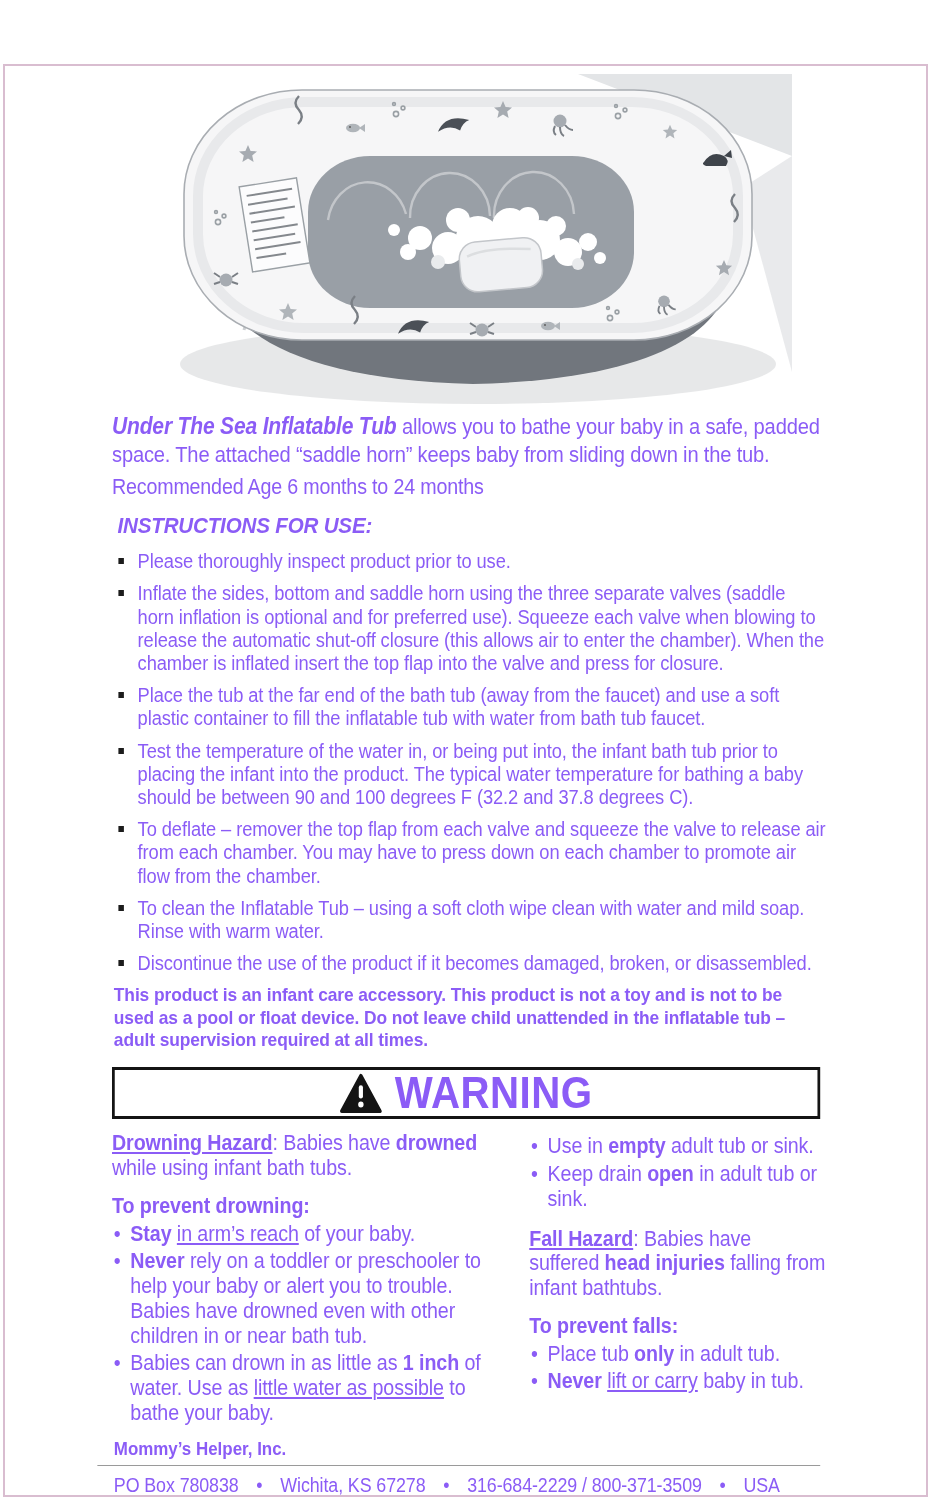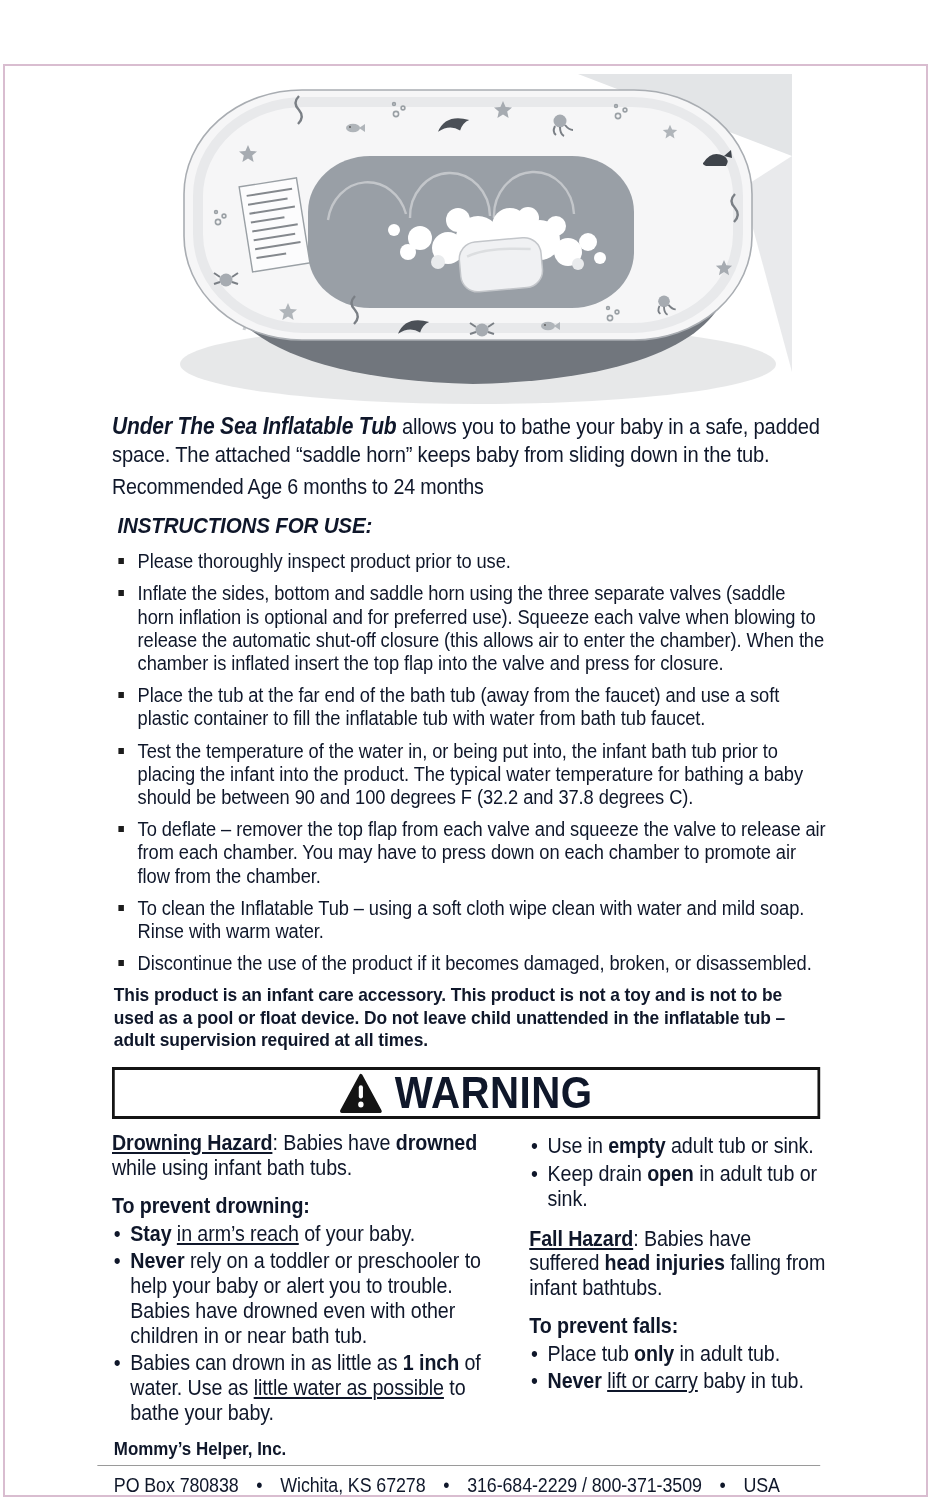--- a/index.html
+++ b/index.html
@@ -1,17 +1,17 @@
 <!DOCTYPE html>
 <html><head>
 <meta charset="utf-8">
 <style>
   html,body{margin:0;padding:0;background:#fff;}
   .page{position:relative;width:934px;height:1500px;background:#ffffff;overflow:hidden;
-        color:#0f172a;font-family:"Liberation Sans",sans-serif;}
+        color:#8b5cf6;font-family:"Liberation Sans",sans-serif;}
   .pink-border{position:absolute;left:3px;top:64px;right:6px;bottom:3px;
                border:2px solid #d9bdd0;pointer-events:none;}
   .hero{position:absolute;left:148px;top:72px;width:644px;height:338px;}
   .hero svg{display:block;}
   .sheet{position:absolute;left:112px;top:412px;width:780px;
          transform:scaleX(0.915);transform-origin:0 0;}
   .b{font-weight:bold;}
   .u{text-decoration:underline;}
   .i{font-style:italic;}
   .intro{margin:0;font-size:22px;line-height:1.25;letter-spacing:-0.2px;}

